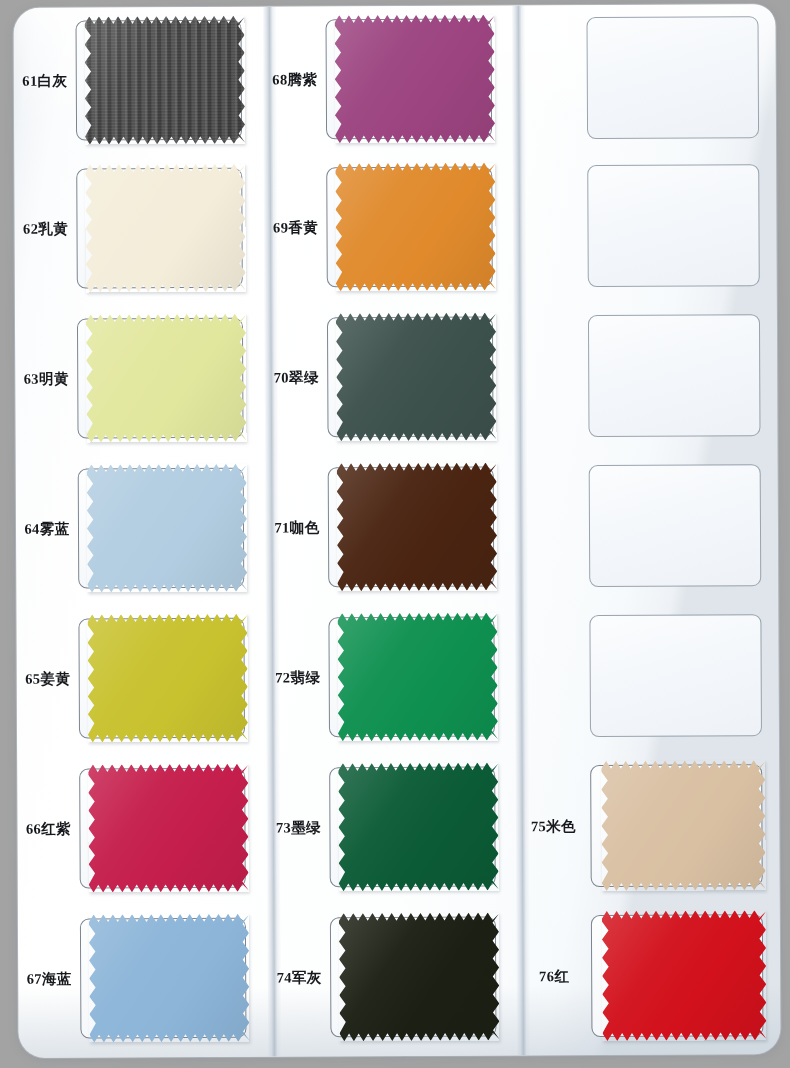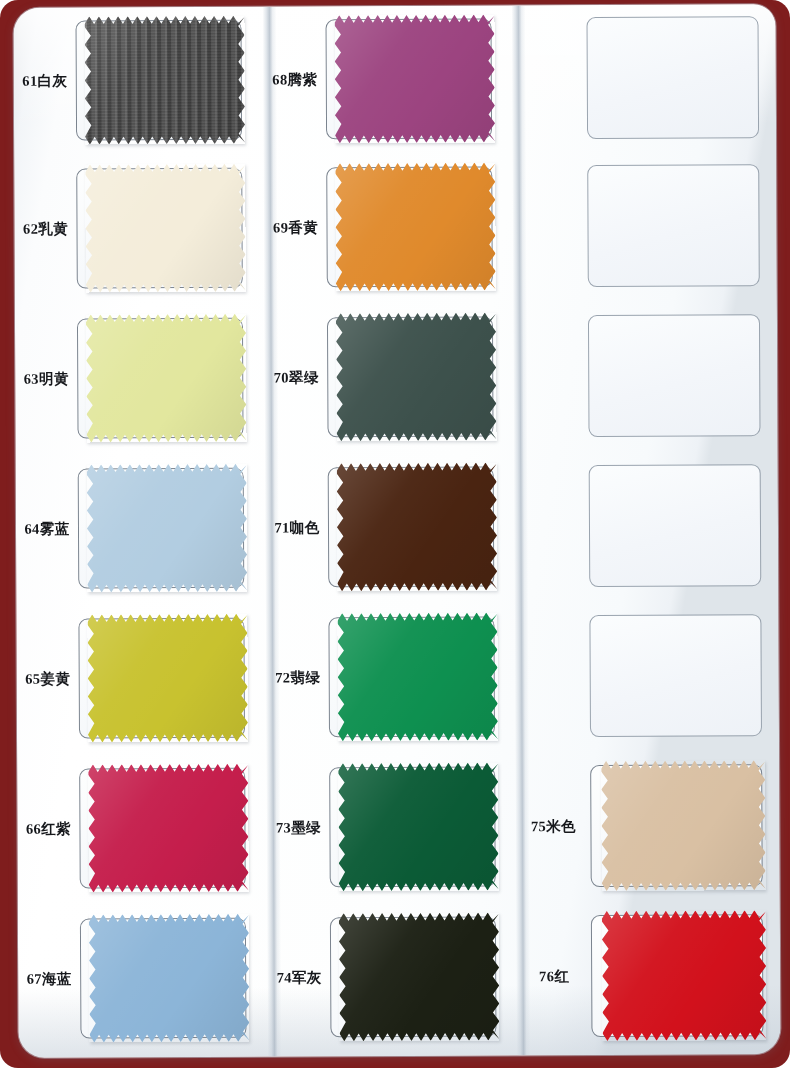--- a/index.html
+++ b/index.html
@@ -12,22 +12,21 @@
     width: 790px;
     height: 1068px;
     overflow: hidden;
     font-family: "Liberation Serif", "DejaVu Serif", serif;
   }
 
   #stage {
     position: relative;
     width: 790px;
     height: 1068px;
-    background: #7f1d1d;
-    border-radius: 18px;
+    background: #a3a3a3;
   }
 
   
   .card {
     position: absolute;
     left: 16px;
     top: 6px;
     width: 762px;
     height: 1050px;
     background:

